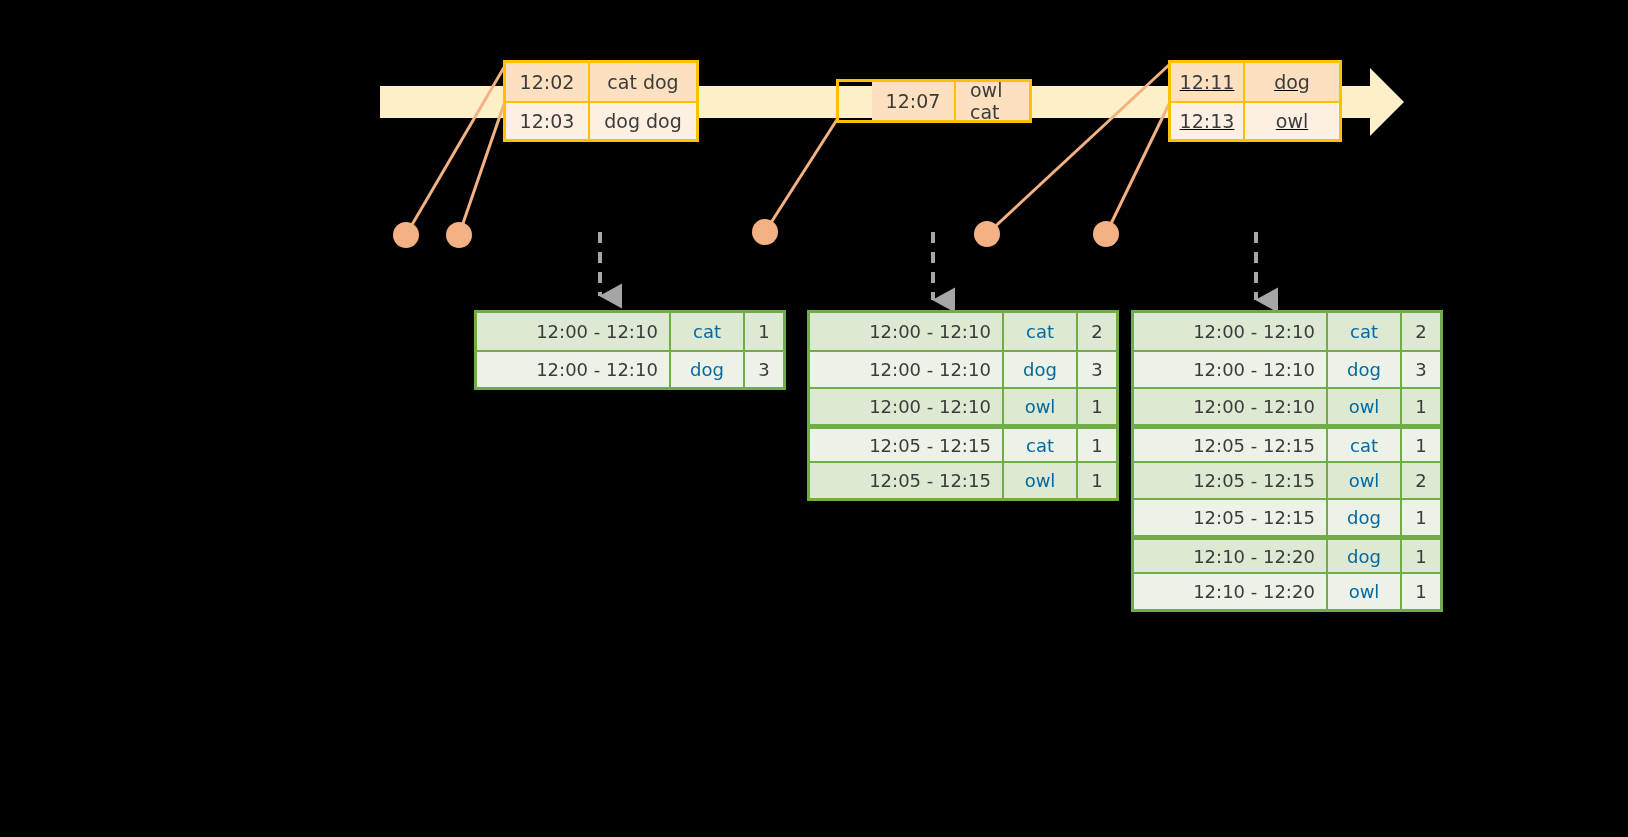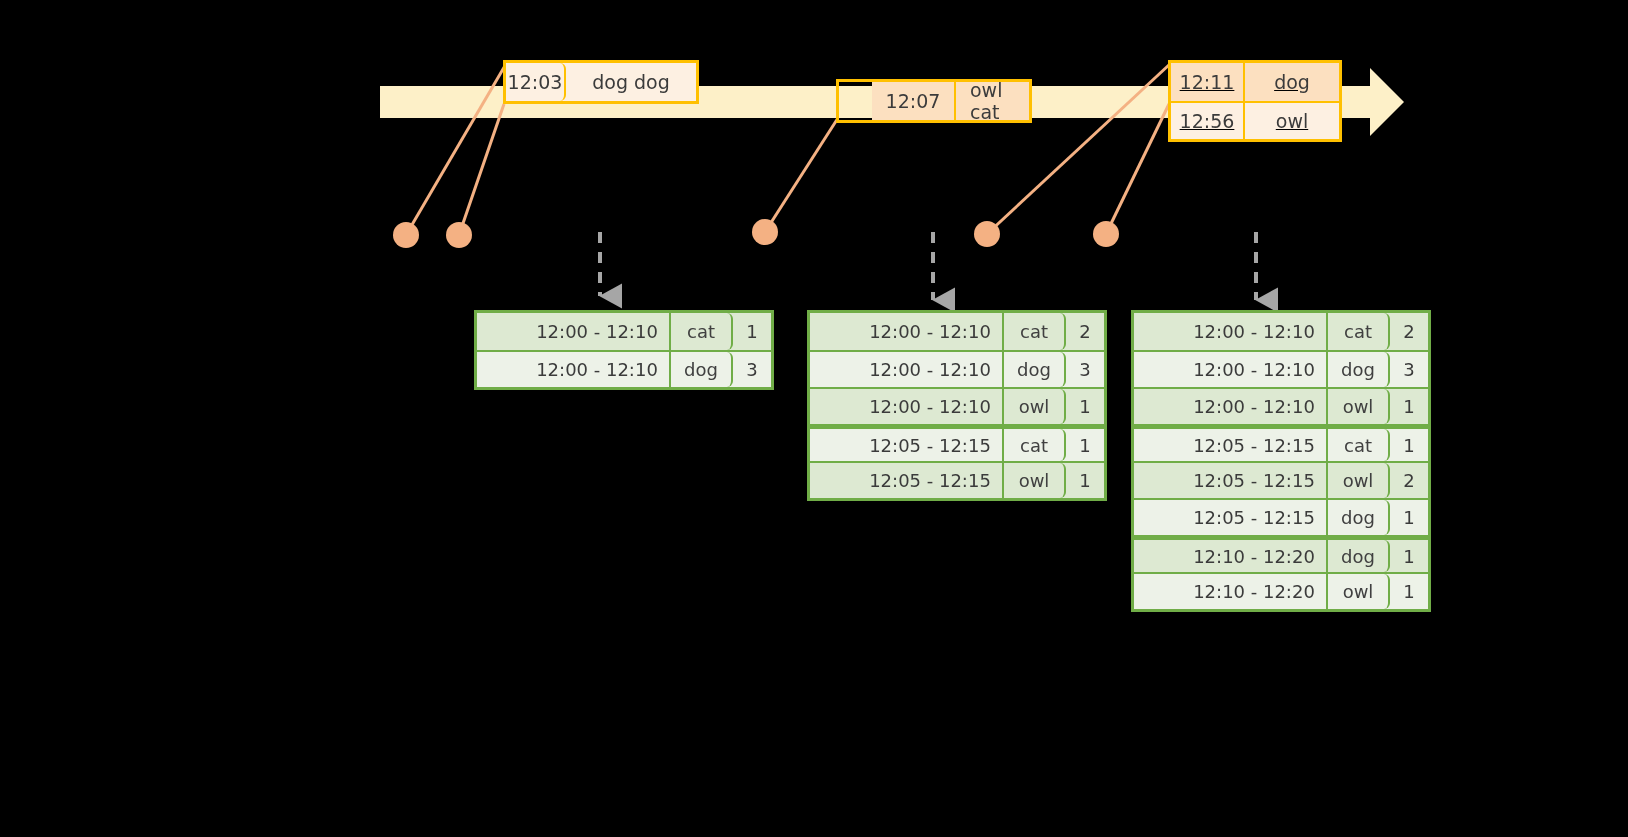--- a/index.html
+++ b/index.html
@@ -90,29 +90,28 @@
     width: 146px;
     display: flex;
     align-items: center;
     justify-content: center;
     font-size: 18px;
     color: #3b3b3b;
     border-right: 2px solid #70AD47;
     box-sizing: border-box;
   }
   .res-key {
-    width: 62px;
+    width: 74px;
     display: flex;
     align-items: center;
     justify-content: center;
     font-size: 18px;
-    color: #404040;
+    color: #0369a1;
     border-right: 2px solid #70AD47;
     box-sizing: border-box;
-    border-radius: 6px;
   }
   .res-count {
     width: 38px;
     display: flex;
     align-items: center;
     justify-content: center;
     font-size: 18px;
     color: #3b3b3b;
     box-sizing: border-box;
   }
@@ -152,38 +151,42 @@
 
     <g stroke="#A6A6A6" stroke-width="4" stroke-dasharray="11,9" fill="none">
       <line x1="600" y1="232" x2="600" y2="296" marker-end="url(#grayhead)"></line>
       <line x1="933" y1="232" x2="933" y2="300" marker-end="url(#grayhead)"></line>
       <line x1="1256" y1="232" x2="1256" y2="300" marker-end="url(#grayhead)"></line>
     </g>
   </svg>
 
   <div id="event-layer">
       <div class="event-box" style="left: 503px; top: 60px; width: 196px;">
+        <div class="event-row shade-a">
+          <div class="event-time" style="width: 84px;">12:02</div>
+          <div class="event-payload">cat dog</div>
+        </div>
         <div class="event-row shade-b">
-          <div class="event-time" style="width: 60px; border-radius: 6px;">12:03</div>
+          <div class="event-time" style="width: 84px;">12:03</div>
           <div class="event-payload">dog dog</div>
         </div>
       </div>
       <div class="event-box" style="left: 836px; top: 79px; width: 196px; padding-left: 33px;">
         <div class="event-row shade-a">
           <div class="event-time" style="width: 84px;">12:07</div>
           <div class="event-payload">owl cat</div>
         </div>
       </div>
       <div class="event-box" style="left: 1168px; top: 60px; width: 174px; text-decoration: underline;">
         <div class="event-row shade-a">
           <div class="event-time" style="width: 74px;">12:11</div>
           <div class="event-payload">dog</div>
         </div>
         <div class="event-row shade-b">
-          <div class="event-time" style="width: 74px;">12:56</div>
+          <div class="event-time" style="width: 74px;">12:13</div>
           <div class="event-payload">owl</div>
         </div>
       </div>
     </div>
   <div id="table-layer">
       <div class="result-table" style="left: 474px; top: 310px;">
         <div class="res-row shade-a">
           <div class="res-window">12:00 - 12:10</div>
           <div class="res-key">cat</div>
           <div class="res-count">1</div>

